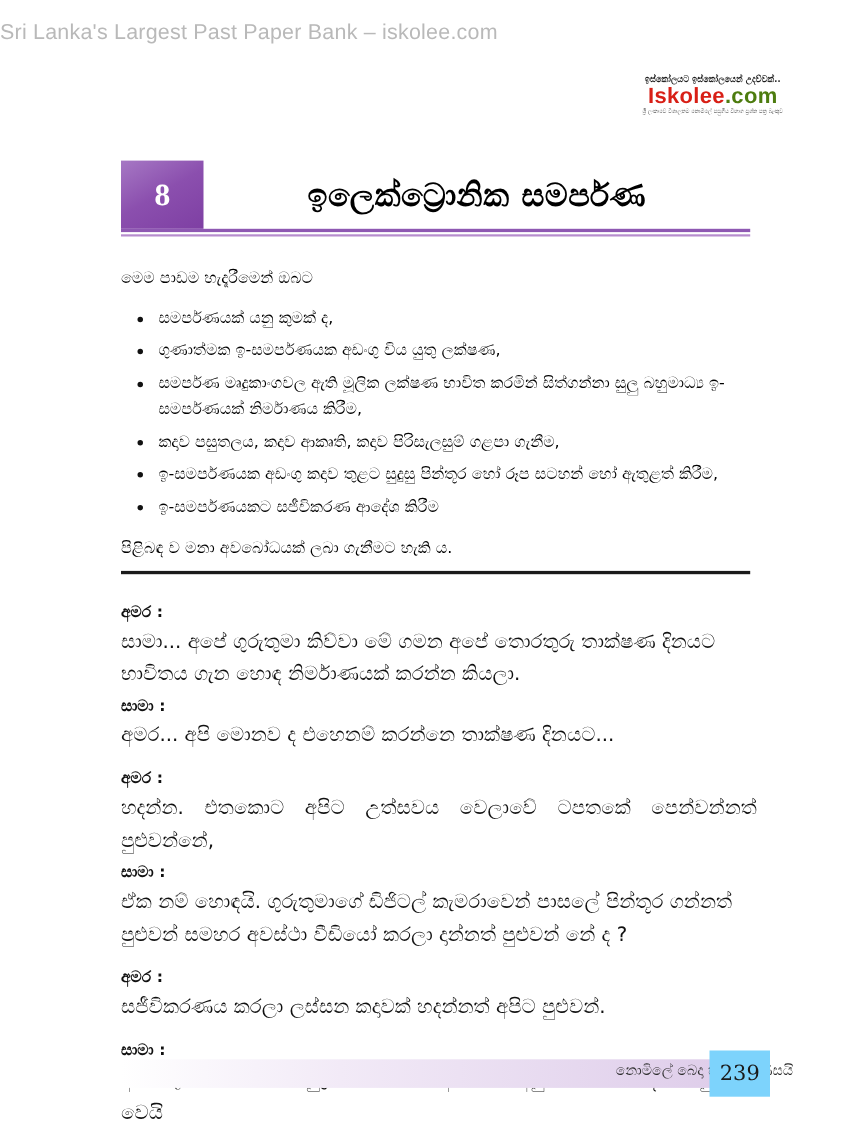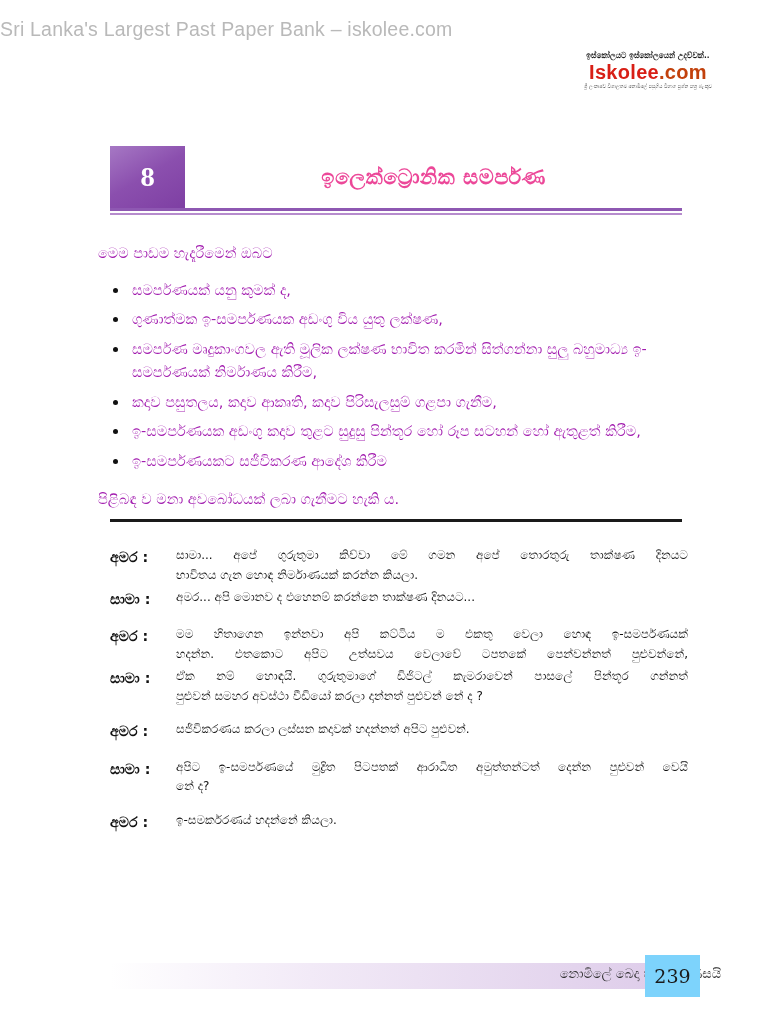--- a/index.html
+++ b/index.html
@@ -25,21 +25,21 @@
     font-size: 19.5px;
     color: #b9b9b9;
     letter-spacing: 0.2px;
     font-family: "Liberation Sans", sans-serif;
     white-space: nowrap;
   }
 
   
   .logo-block {
     position: absolute;
-    top: 52px;
+    top: 68px;
     right: 53px;
     width: 160px;
     text-align: center;
     line-height: 1;
   }
   .logo-top {
     font-size: 7.4px;
     color: #1b1b1b;
     font-weight: bold;
     white-space: nowrap;
@@ -48,21 +48,21 @@
   }
   .logo-main {
     margin-top: 3px;
     font-size: 20px;
     font-weight: bold;
     letter-spacing: 0.3px;
     font-family: "Liberation Sans", sans-serif;
     white-space: nowrap;
   }
   .logo-main .red { color: #d81f16; }
-  .logo-main .dark { color: #c2410c; }
+  .logo-main .dark { color: #4d7c0f; }
   .logo-bottom {
     margin-top: 3px;
     font-size: 4.6px;
     color: #2b2b2b;
     white-space: nowrap;
     letter-spacing: 0.15px;
     transform: scaleY(1.2);
   }
 
   
@@ -94,22 +94,22 @@
   }
   .chapter-title {
     position: absolute;
     left: 75px;
     top: 0;
     width: 497px;
     height: 62px;
     display: flex;
     align-items: center;
     justify-content: center;
-    color: #ec4899;
-    font-size: 21px;
+    color: #000000;
+    font-size: 29px;
     font-weight: bold;
     letter-spacing: 0.5px;
     white-space: nowrap;
   }
 
   .header-rule-wrap {
     position: absolute;
     top: 208px;
     left: 110px;
     width: 572px;
@@ -129,23 +129,23 @@
     left: 0;
     width: 572px;
     height: 2px;
     background: #b68ccd;
   }
 
   
   .objectives {
     position: absolute;
     top: 243px;
-    left: 98px;
+    left: 110px;
     width: 575px;
-    color: #a21caf;
+    color: #000000;
   }
   .obj-lead {
     font-size: 14.5px;
     line-height: 1.5;
     margin-bottom: 14px;
   }
   .obj-list {
     margin: 0;
     padding: 0;
     list-style: none;
@@ -187,34 +187,35 @@
   .dialogue {
     position: absolute;
     top: 546px;
     left: 110px;
     width: 578px;
   }
   .turn {
     display: flex;
     align-items: flex-start;
     margin-bottom: 3px;
+    flex-direction: column;
   }
   .turn.gap { margin-top: 14px; }
   .speaker {
     flex: 0 0 auto;
     width: 66px;
     font-size: 14.2px;
     line-height: 1.63;
     font-weight: bold;
     color: #111111;
     white-space: nowrap;
   }
   .speech {
     flex: 1 1 auto;
-    font-size: 12px;
+    font-size: 18px;
     line-height: 1.63;
     color: #111111;
     text-align: justify;
   }
   .speech .ln { display: block; }
   .speech .ln.just {
     text-align: justify;
     text-align-last: justify;
   }
 
@@ -305,21 +306,20 @@
   <div class="turn">
     <div class="speaker">සාමා :</div>
     <div class="speech">
       <span class="ln">අමර... අපි මොනව ද එහෙනම් කරන්නෙ තාක්ෂණ දිනයට...</span>
     </div>
   </div>
 
   <div class="turn gap">
     <div class="speaker">අමර :</div>
     <div class="speech">
-      <span class="ln just">මම හිතාගෙන ඉන්නවා අපි කට්ටිය ම එකතු වෙලා හොඳ ඉ-සමර්පණයක්</span>
       <span class="ln just">හදන්න. එතකොට අපිට උත්සවය වෙලාවේ ටපතකේ පෙන්වන්නත් පුළුවන්නේ,</span>
     </div>
   </div>
 
   <div class="turn">
     <div class="speaker">සාමා :</div>
     <div class="speech">
       <span class="ln just">ඒක නම් හොඳයි. ගුරුතුමාගේ ඩිජිටල් කැමරාවෙන් පාසලේ පින්තූර ගන්නත්</span>
       <span class="ln">පුළුවන් සමහර අවස්ථා වීඩියෝ කරලා දාන්නත් පුළුවන් නේ ද ?</span>
     </div>

